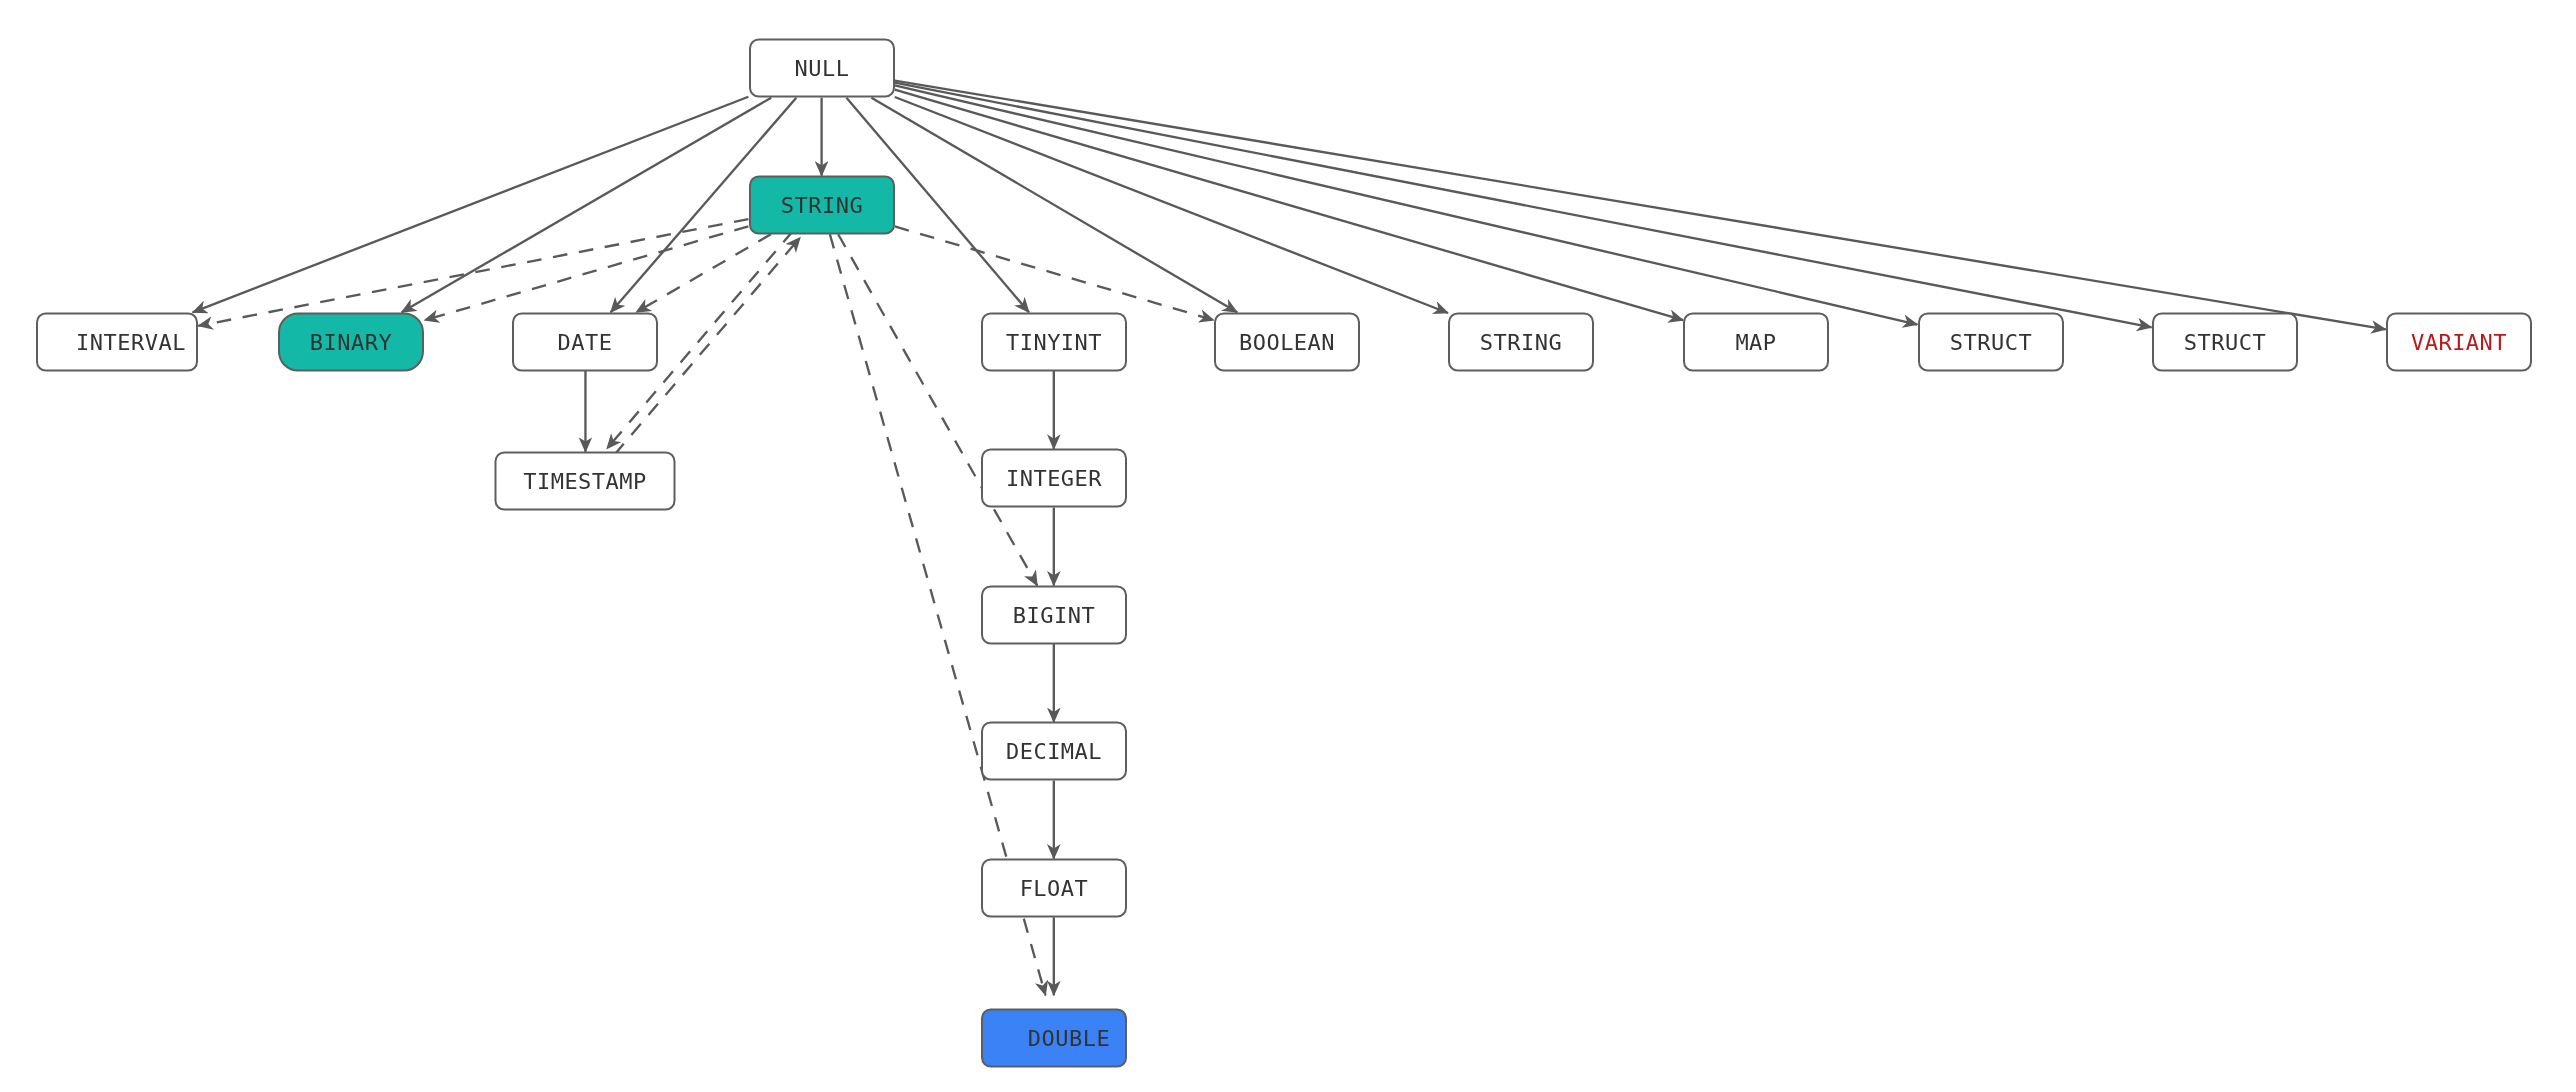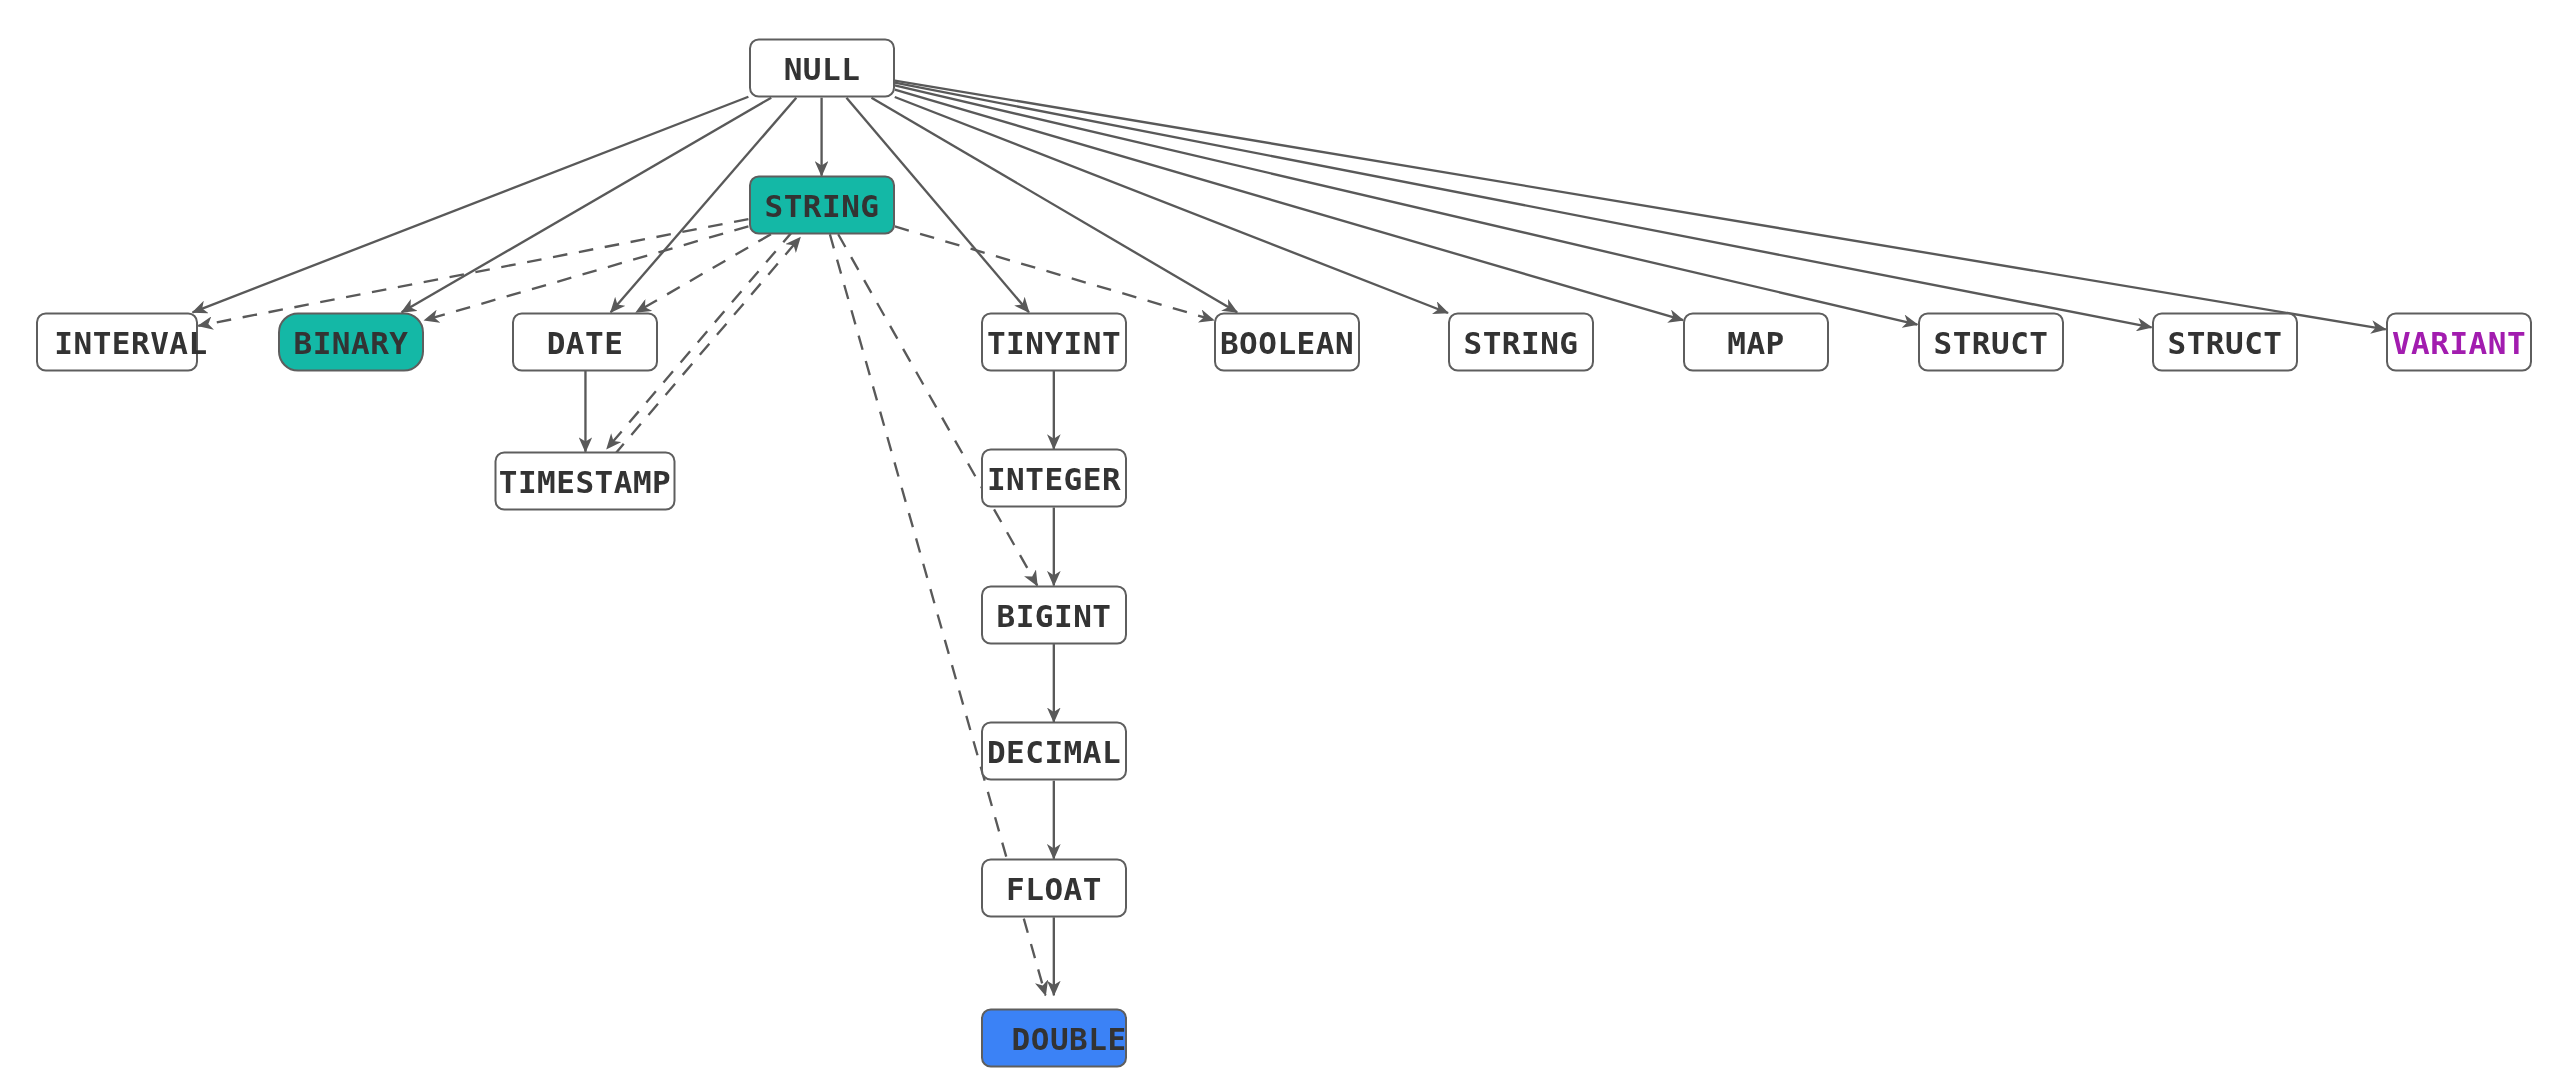--- a/index.html
+++ b/index.html
@@ -29,22 +29,22 @@
     height: 59px;
     padding: 0 5.9px;
     display: flex;
     align-items: center;
     justify-content: center;
     background: #ffffff;
     border: 2.9px solid #5e5e5e;
     border-radius: 9.8px;
   }
   .node-label {
-    font-size: 31px;
-    font-weight: 700;
+    font-size: 22px;
+    font-weight: 400;
     letter-spacing: 0.5px;
     color: #333333;
     white-space: nowrap;
   }
 </style>
 </head>
 <body>
 
 <div id="diagram-root" style="background: rgb(255, 255, 255);">
   <svg id="edges-layer" viewBox="0 0 2640 1120" xmlns="http://www.w3.org/2000/svg">
@@ -106,21 +106,21 @@
     <div class="node" style="left: 1756px; top: 342px; width: 146px; background: rgb(255, 255, 255); border-color: rgb(94, 94, 94);">
       <span class="node-label" style="color: rgb(51, 51, 51);">MAP</span>
     </div>
     <div class="node" style="left: 1991px; top: 342px; width: 146px; background: rgb(255, 255, 255); border-color: rgb(94, 94, 94);">
       <span class="node-label" style="color: rgb(51, 51, 51);">STRUCT</span>
     </div>
     <div class="node" style="left: 2225px; top: 342px; width: 146px; background: rgb(255, 255, 255); border-color: rgb(94, 94, 94);">
       <span class="node-label" style="color: rgb(51, 51, 51);">STRUCT</span>
     </div>
     <div class="node" style="left: 2459px; top: 342px; width: 146px; background: rgb(255, 255, 255); border-color: rgb(94, 94, 94);">
-      <span class="node-label" style="color: #a21caf;">VARIANT</span>
+      <span class="node-label" style="color: #b91c1c;">VARIANT</span>
     </div>
     <div class="node" style="left: 585px; top: 481px; width: 181px; background: rgb(255, 255, 255); border-color: rgb(94, 94, 94);">
       <span class="node-label" style="color: rgb(51, 51, 51);">TIMESTAMP</span>
     </div>
     <div class="node" style="left: 1054px; top: 478px; width: 146px; background: rgb(255, 255, 255); border-color: rgb(94, 94, 94);">
       <span class="node-label" style="color: rgb(51, 51, 51);">INTEGER</span>
     </div>
     <div class="node" style="left: 1054px; top: 615px; width: 146px; background: rgb(255, 255, 255); border-color: rgb(94, 94, 94);">
       <span class="node-label" style="color: rgb(51, 51, 51);">BIGINT</span>
     </div>

